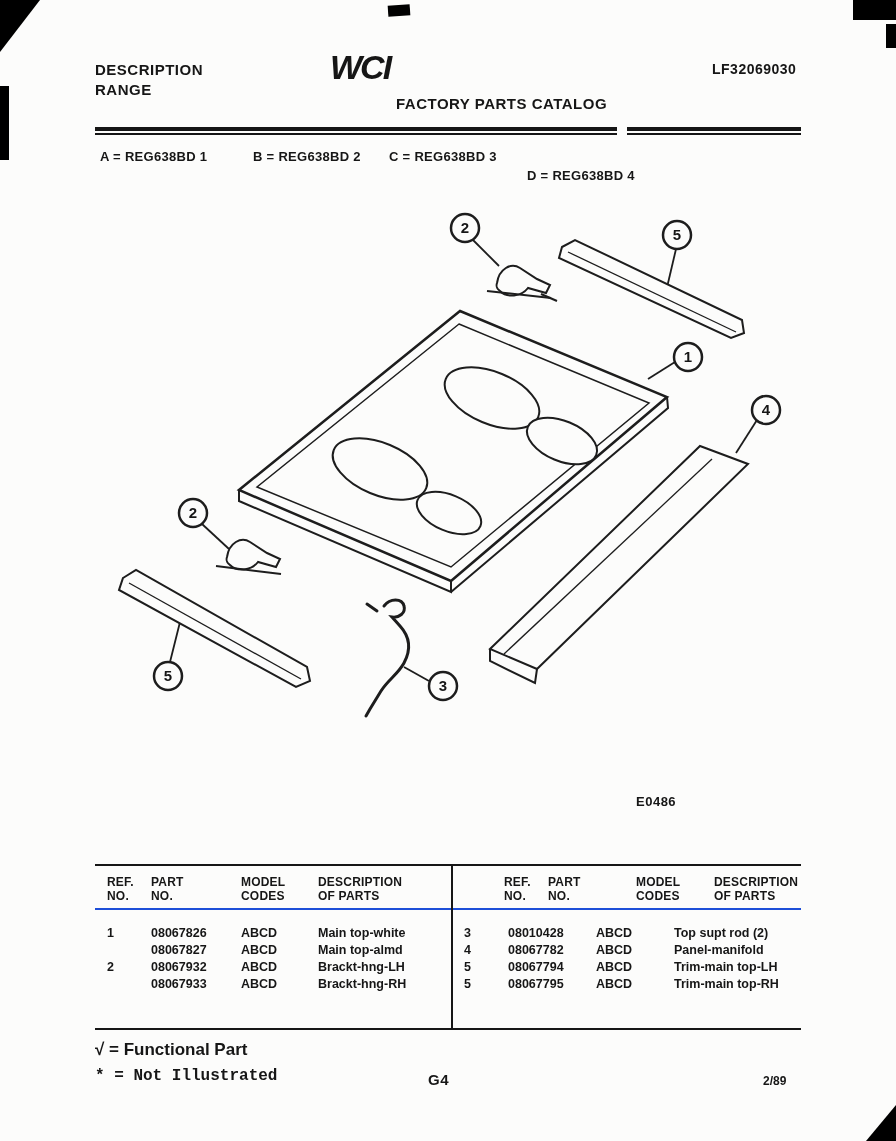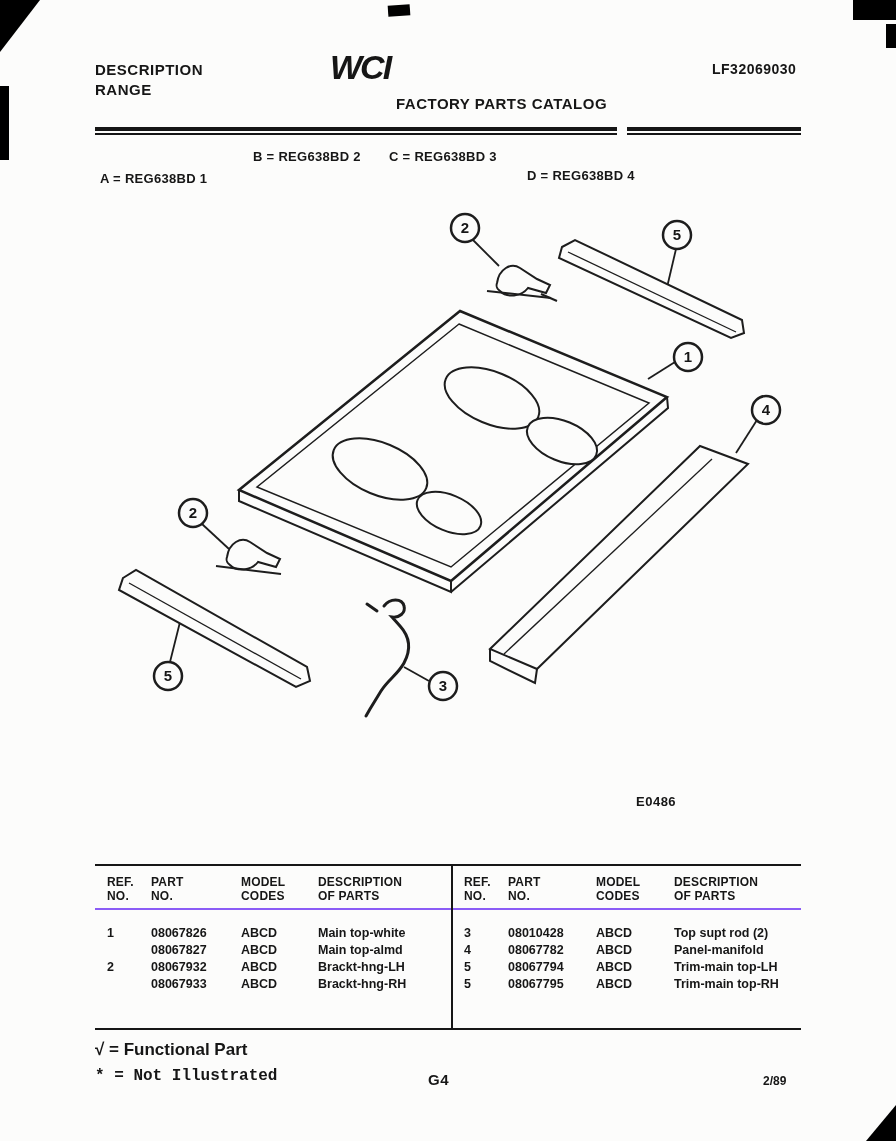--- a/index.html
+++ b/index.html
@@ -13,31 +13,31 @@
   .brand{left:95px;top:60px;font-size:15px;line-height:20px;letter-spacing:.5px;}
   .wci-logo{left:330px;top:48px;font-size:34px;font-style:italic;font-weight:800;letter-spacing:-2px;}
   .catalog-title{left:396px;top:63px;font-size:15px;letter-spacing:.5px;margin-top:32px;}
   .pub-number{left:712px;top:61px;font-size:14px;letter-spacing:.5px;}
 
   .rule{top:127px;height:2px;border-top:4px solid #161616;border-bottom:2px solid #161616;}
   .rule-left{left:95px;width:522px;}
   .rule-right{left:627px;width:174px;}
 
   .model{top:149px;font-size:13px;letter-spacing:.3px;}
-  .model-a{left:100px;margin-top:22px;} .model-b{left:253px;} .model-c{left:389px;} .model-d{left:527px;margin-top:19px;}
+  .model-a{left:100px;} .model-b{left:253px;} .model-c{left:389px;} .model-d{left:527px;margin-top:19px;}
 
   
   svg{position:absolute;left:0;top:0;}
   svg text{font-family:"Liberation Sans",sans-serif;font-weight:700;font-size:15px;fill:#161616;}
   .figure-code{left:636px;top:794px;font-size:13px;letter-spacing:.5px;}
 
   
   .table-wrap{position:absolute;left:95px;top:864px;width:706px;border-top:2px solid #161616;border-bottom:2px solid #161616;}
   .t-divider{position:absolute;left:356px;top:0;bottom:0;width:2px;background:#161616;}
-  .t-header-row{display:flex;border-bottom:2px solid #8b5cf6;height:44px;box-sizing:border-box;}
+  .t-header-row{display:flex;border-bottom:2px solid #1d4ed8;height:44px;box-sizing:border-box;gap:40px;}
   .t-body{display:flex;height:118px;box-sizing:border-box;padding-top:15px;}
   .t-half{box-sizing:border-box;}
   .t-half-left{width:357px;}
   .t-half-right{flex:1;}
   .grid{display:grid;padding-left:12px;}
   .g-left{grid-template-columns:44px 90px 77px 1fr;}
   .g-right{grid-template-columns:44px 88px 78px 1fr;}
   .t-head-cell{font-size:12px;line-height:14px;white-space:pre-line;padding-top:9px;letter-spacing:.2px;}
   .t-row{font-size:12.5px;line-height:17px;}
 

